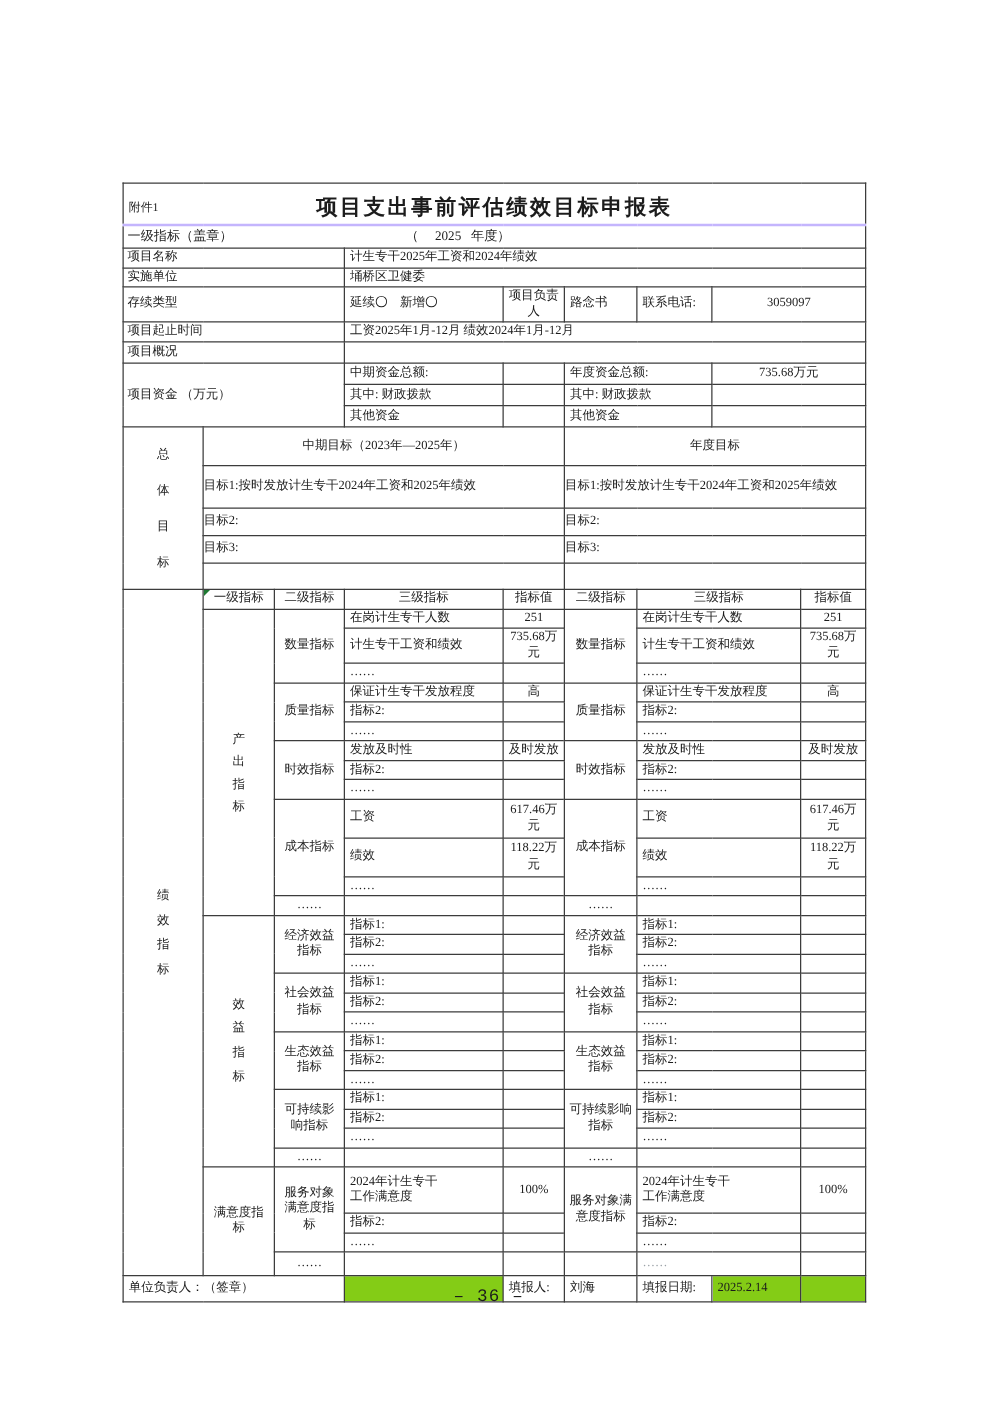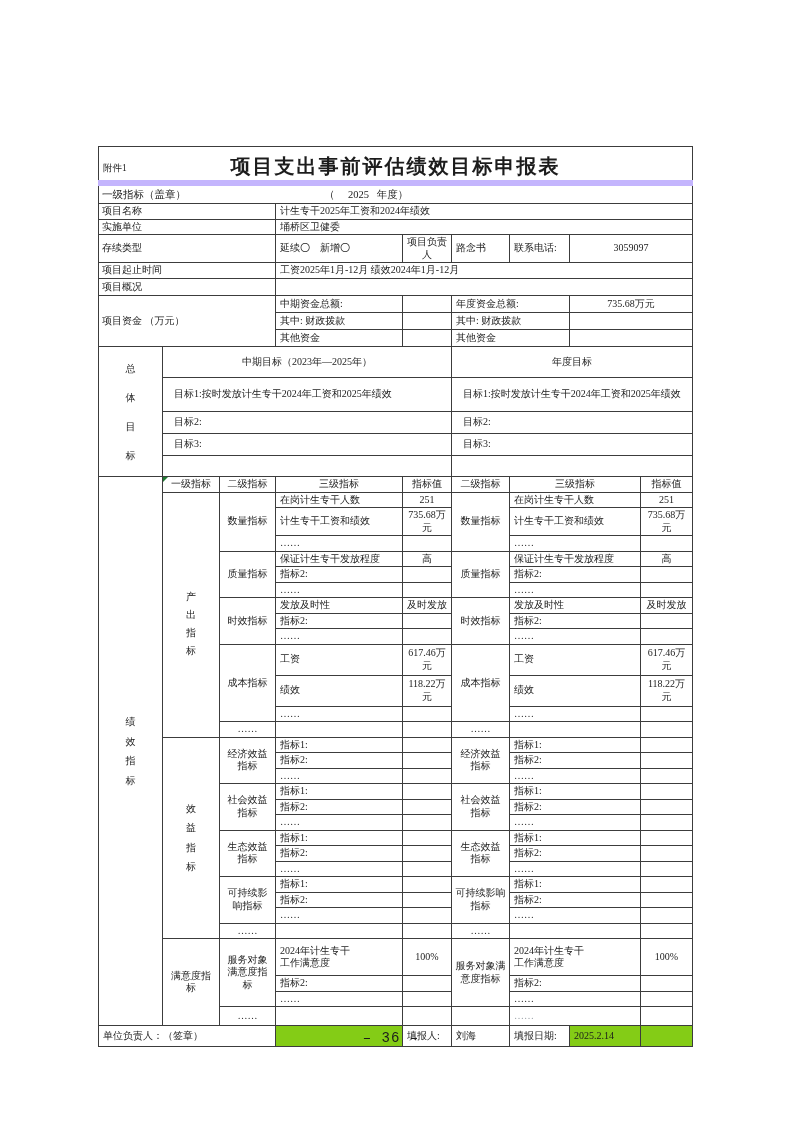--- a/index.html
+++ b/index.html
@@ -4,34 +4,34 @@
 <style>
   html,body{margin:0;padding:0;}
   body{
     width:793px;height:1122px;background:#ffffff;position:relative;
     font-family:"Liberation Serif","DejaVu Serif",serif;color:#1c1c1c;
   }
   .sheet{position:absolute;left:98px;top:146px;width:594px;}
   table{border-collapse:collapse;table-layout:fixed;width:594px;font-size:10px;line-height:1.25;}
   td,th{border:1px solid #3c3c3c;padding:1px 3px;vertical-align:middle;font-weight:normal;overflow:hidden;word-break:break-all;}
   table{border:1.5px solid #2a2a2a;}
-  .title-row td{position:relative;height:30px;border-bottom:6px solid #c4b5fd;}
+  .title-row td{position:relative;height:30px;border-bottom:2px solid #c4b5fd;}
   .attach{position:absolute;left:4px;bottom:5px;font-size:9.5px;}
-  .doc-title{text-align:center;font-size:20px;font-weight:bold;letter-spacing:2px;padding-top:6px;}
+  .doc-title{text-align:center;font-size:17px;font-weight:bold;letter-spacing:2px;padding-top:6px;}
   .unit-row td{height:15px;position:relative;}
   .unit-label{font-size:10.5px;}
   .year-line{position:absolute;left:38%;top:2px;white-space:pre;font-size:10.5px;}
   .lab{}
   .val{text-align:left;padding-left:4px;}
   .ctr{text-align:center;}
   .h15{height:15px;} .h16{height:16px;margin-left:47px;} .h17{height:17px;}
   .h22{height:22px;} .h31{height:31px;} .h34{height:34px;} .h21{height:21px;}
   .h37{height:37px;} .h19{height:19px;} .hrow{height:15px;}
   .tallrow{height:31px;}
-  .goal{padding-left:11px;}
+  .goal{padding-left:0;}
   .vtext{width:1em;margin:0 auto;text-align:center;display:block;}
   .v-goal{line-height:2.9;}
   .v-perf{line-height:1.95;}
   .v-lvl1{line-height:1.8;font-weight:normal;margin-top:18px;}
   .wrap2{display:inline-block;max-width:4.2em;vertical-align:middle;}
   .wrap2s{display:inline-block;max-width:5.2em;vertical-align:middle;}
   .pre{white-space:pre-line;}
   .circle{font-weight:bold;}
   .tri-host{position:relative;}
   .tri{position:absolute;top:0;left:0;width:0;height:0;border-top:5px solid #1f7a33;border-right:5px solid transparent;}

